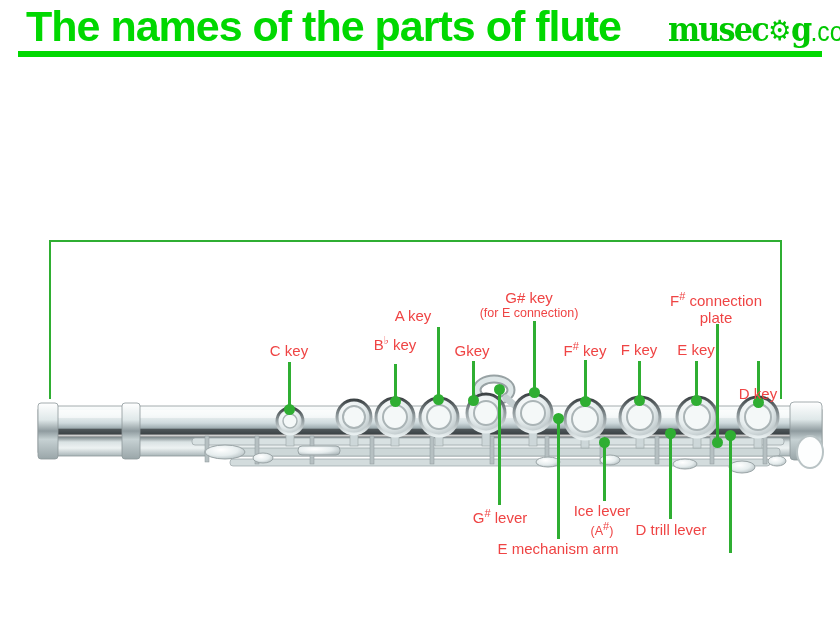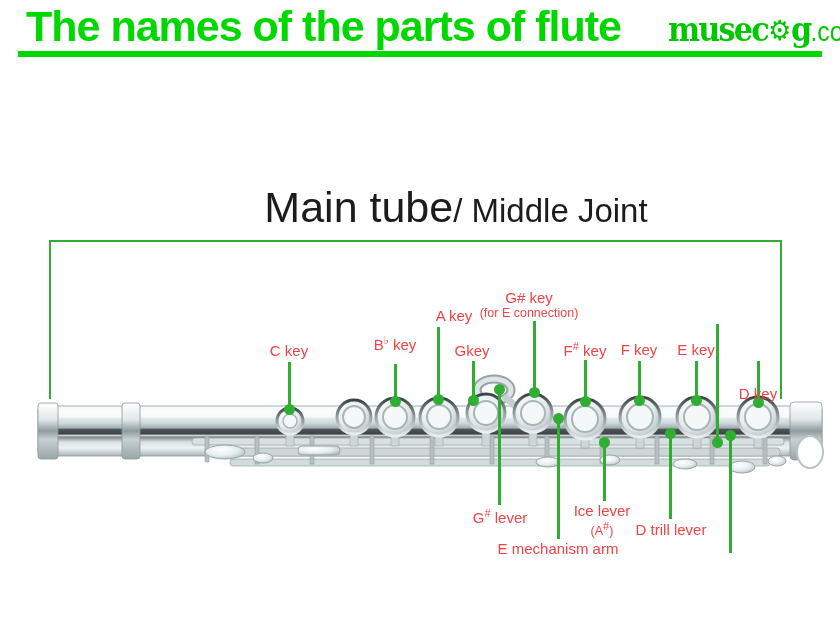--- a/index.html
+++ b/index.html
@@ -43,23 +43,20 @@
 <body>
 
 <div class="page">
 
   <div class="title">The names of the parts of flute</div>
   <div class="logo">
     <span class="serif">musec</span><span class="gear">⚙</span><span class="serif">g</span><span class="tld">.com</span>
   </div>
   <div class="rule"></div>
 
-  <div class="heading">
-    <span class="big">Main tube</span><span class="small">/ Middle Joint</span>
-  </div>
 
   <div class="bracket"></div>
 
   <svg class="flute-svg" width="840" height="120" viewBox="0 370 840 120">
     <defs>
       <linearGradient id="tubeGrad" x1="0" y1="0" x2="0" y2="1">
         <stop offset="0%" stop-color="#fbfdfd"></stop>
           <stop offset="18%" stop-color="#eef4f4"></stop>
         <stop offset="34%" stop-color="#cfdadd"></stop>
           <stop offset="44%" stop-color="#9fadb1"></stop>
@@ -193,30 +190,31 @@
   <div class="dot" style="left:753px;top:397px;"></div>
   <div class="dot" style="left:712px;top:437px;"></div>
   <div class="dot" style="left:494px;top:384px;"></div>
   <div class="dot" style="left:553px;top:413px;"></div>
   <div class="dot" style="left:599px;top:437px;"></div>
   <div class="dot" style="left:665px;top:428px;"></div>
   <div class="dot" style="left:725px;top:430px;"></div>
 
   <div class="lbl" style="left:289px;top:343px;">C key</div>
   <div class="lbl" style="left:395px;top:334px;"><span>B</span><sup>♭</sup><span> key</span></div>
-  <div class="lbl" style="left:454px;top:308px;text-align:right;">A key</div>
+  <div class="lbl" style="left:413px;top:308px;text-align:right;">A key</div>
   <div class="lbl" style="left:472px;top:343px;">Gkey</div>
   <div class="lbl" style="left:529px;top:290px;">
     <span>G# key</span>
     <span class="sub-line">(for E connection)</span>
   </div>
   <div class="lbl" style="left:585px;top:340px;"><span>F</span><sup>#</sup><span> key</span></div>
   <div class="lbl" style="left:639px;top:342px;">F key</div>
   <div class="lbl" style="left:696px;top:342px;">E key</div>
   <div class="lbl" style="left:758px;top:342px;margin-top:44px;">D key</div>
+  <div class="lbl wrap" style="left:716px;top:290px;"><span>F</span><sup>#</sup><span> connection plate</span></div>
 
   <div class="lbl" style="left:500px;top:507px;"><span>G</span><sup>#</sup><span> lever</span></div>
   <div class="lbl" style="left:558px;top:541px;">E mechanism arm</div>
   <div class="lbl" style="left:602px;top:503px;">
     <span>Ice lever</span>
     <span class="sub-line"><span>(A</span><sup>#</sup><span>)</span></span>
   </div>
   <div class="lbl" style="left:671px;top:522px;">D trill lever</div>
 
 </div>

